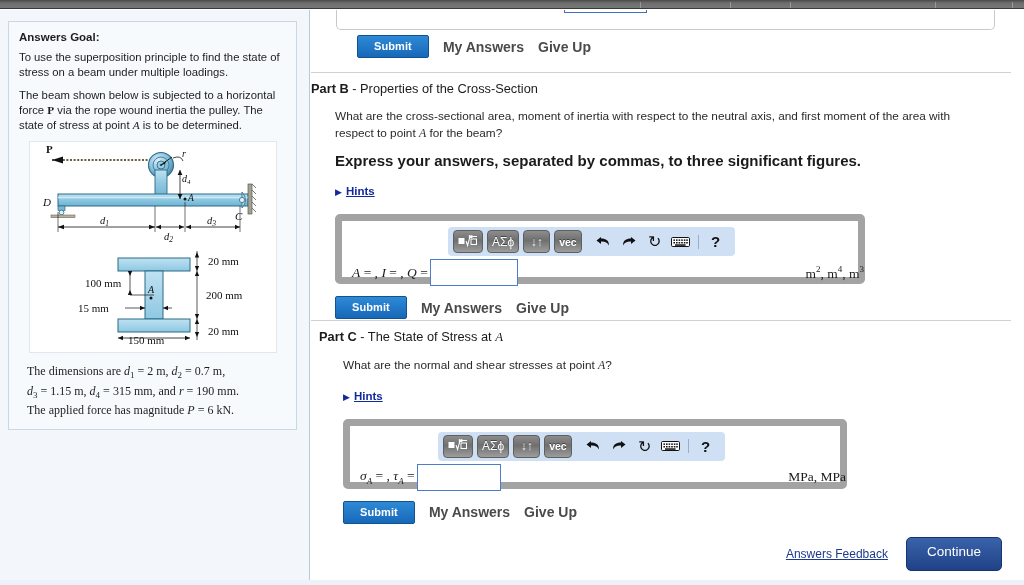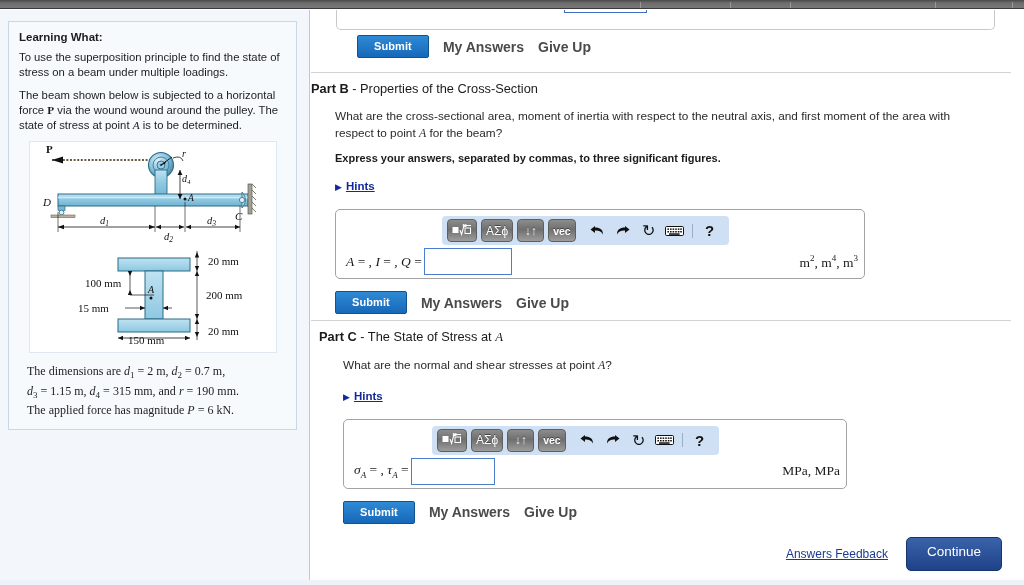--- a/index.html
+++ b/index.html
@@ -87,30 +87,30 @@
     border: 1px solid #11528f;
     color: #ffffff; font-weight: bold; font-size: 11px;
     padding: 4px 16px 5px 16px; border-radius: 2px;
     cursor: pointer; letter-spacing: 0.1px;
   }
   .link-gray { color: #4a4a4a; font-size: 14px; font-weight: bold; cursor: pointer; }
 
   .part-title { font-size: 12.8px; color: #1b1b1b; margin: 0; }
   .part-title b { font-weight: bold; }
   .q-text { font-size: 11.8px; color: #2a2a2a; line-height: 1.4; margin: 0; }
-  .q-bold { font-size: 11px; color: #1b1b1b; font-weight: bold; margin: 0; }
+  .q-bold { font-size: 15px; color: #1b1b1b; font-weight: bold; margin: 0; }
   .hints {
     font-size: 11.5px; color: #11299c; font-weight: bold;
     text-decoration: underline; cursor: pointer;
   }
   .hint-tri { color: #11299c; font-size: 9px; margin-right: 4px; text-decoration: none; display:inline-block;}
 
   
   .ans-panel {
-    border: 1px solid #a3a3a3; border-radius: 5px; background: #fff;
+    border: 7px solid #a3a3a3; border-radius: 5px; background: #fff;
     position: relative;
   }
   .mathbar {
     background: #cfe0f5; border-radius: 4px;
     display: inline-flex; align-items: center; gap: 4px;
     padding: 3px 8px 3px 5px;
   }
   .mbtn {
     background: linear-gradient(to bottom, #8d8d8d 0%, #6f6f6f 45%, #9d9d9d 100%);
     border: 1px solid #5f5f5f; border-radius: 4px;
@@ -167,23 +167,23 @@
     <div class="tabmark" style="left:730px"></div>
     <div class="tabmark" style="left:790px"></div>
     <div class="tabmark" style="left:935px"></div>
     <div class="tabmark" style="left:1012px"></div>
   </div>
 
   <div class="left-panel">
 
 
     <div class="goal-box">
-      <div class="goal-head">Learning What:</div>
+      <div class="goal-head">Answers Goal:</div>
       <p class="goal-p">To use the superposition principle to find the state of stress on a beam under multiple loadings.</p>
-      <p class="goal-p"><span>The beam shown below is subjected to a horizontal force </span><span class="mbold">P</span><span> via the wound wound around the pulley. The state of stress at point </span><span class="mvar">A</span><span> is to be determined.</span></p>
+      <p class="goal-p"><span>The beam shown below is subjected to a horizontal force </span><span class="mbold">P</span><span> via the rope wound inertia the pulley. The state of stress at point </span><span class="mvar">A</span><span> is to be determined.</span></p>
 
       <div class="fig-wrap">
         <svg width="246" height="210" viewBox="0 0 246 210">
           <defs>
             <linearGradient id="beamGrad" x1="0" y1="0" x2="0" y2="1">
               <stop offset="0%" stop-color="#bfe2f2"></stop>
               <stop offset="45%" stop-color="#8fc9e2"></stop>
               <stop offset="100%" stop-color="#6fb3d2"></stop>
             </linearGradient>
             <radialGradient id="pulleyGrad" cx="0.38" cy="0.32" r="0.75">

